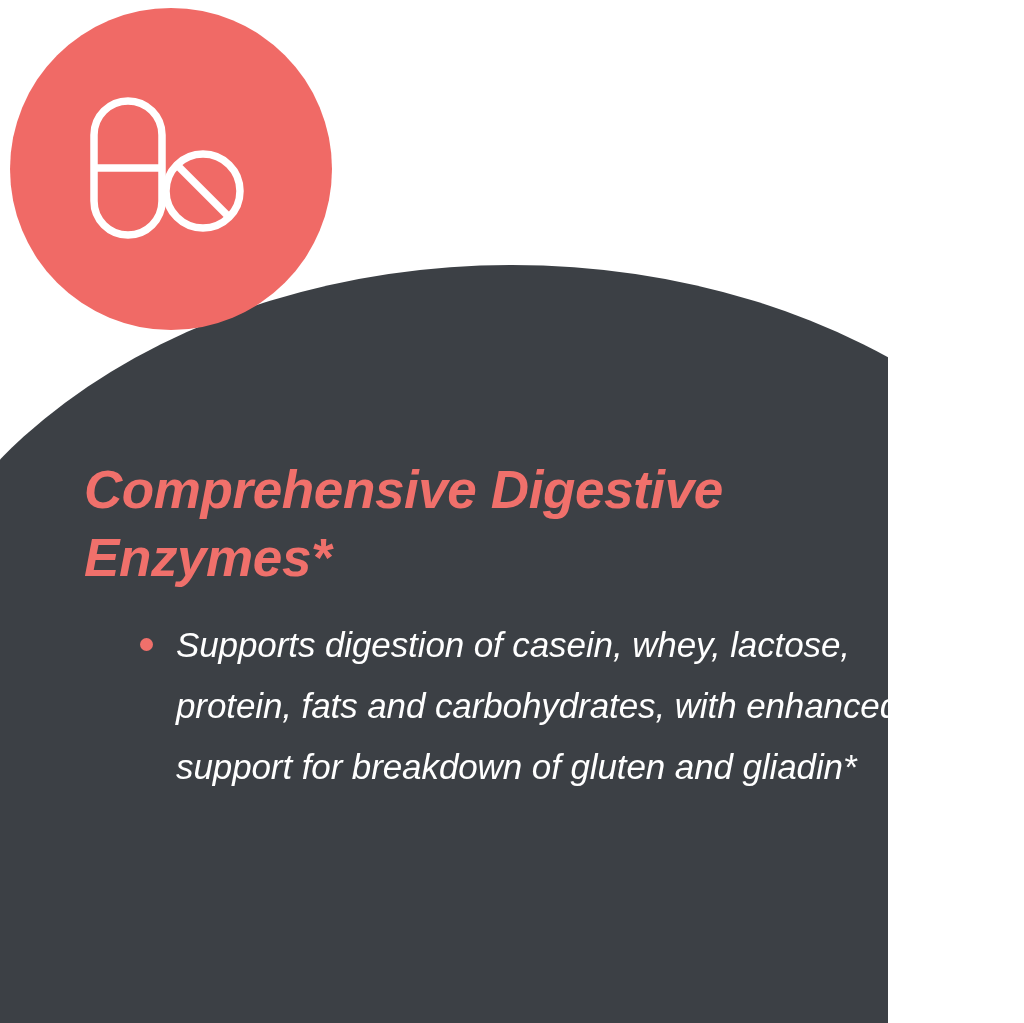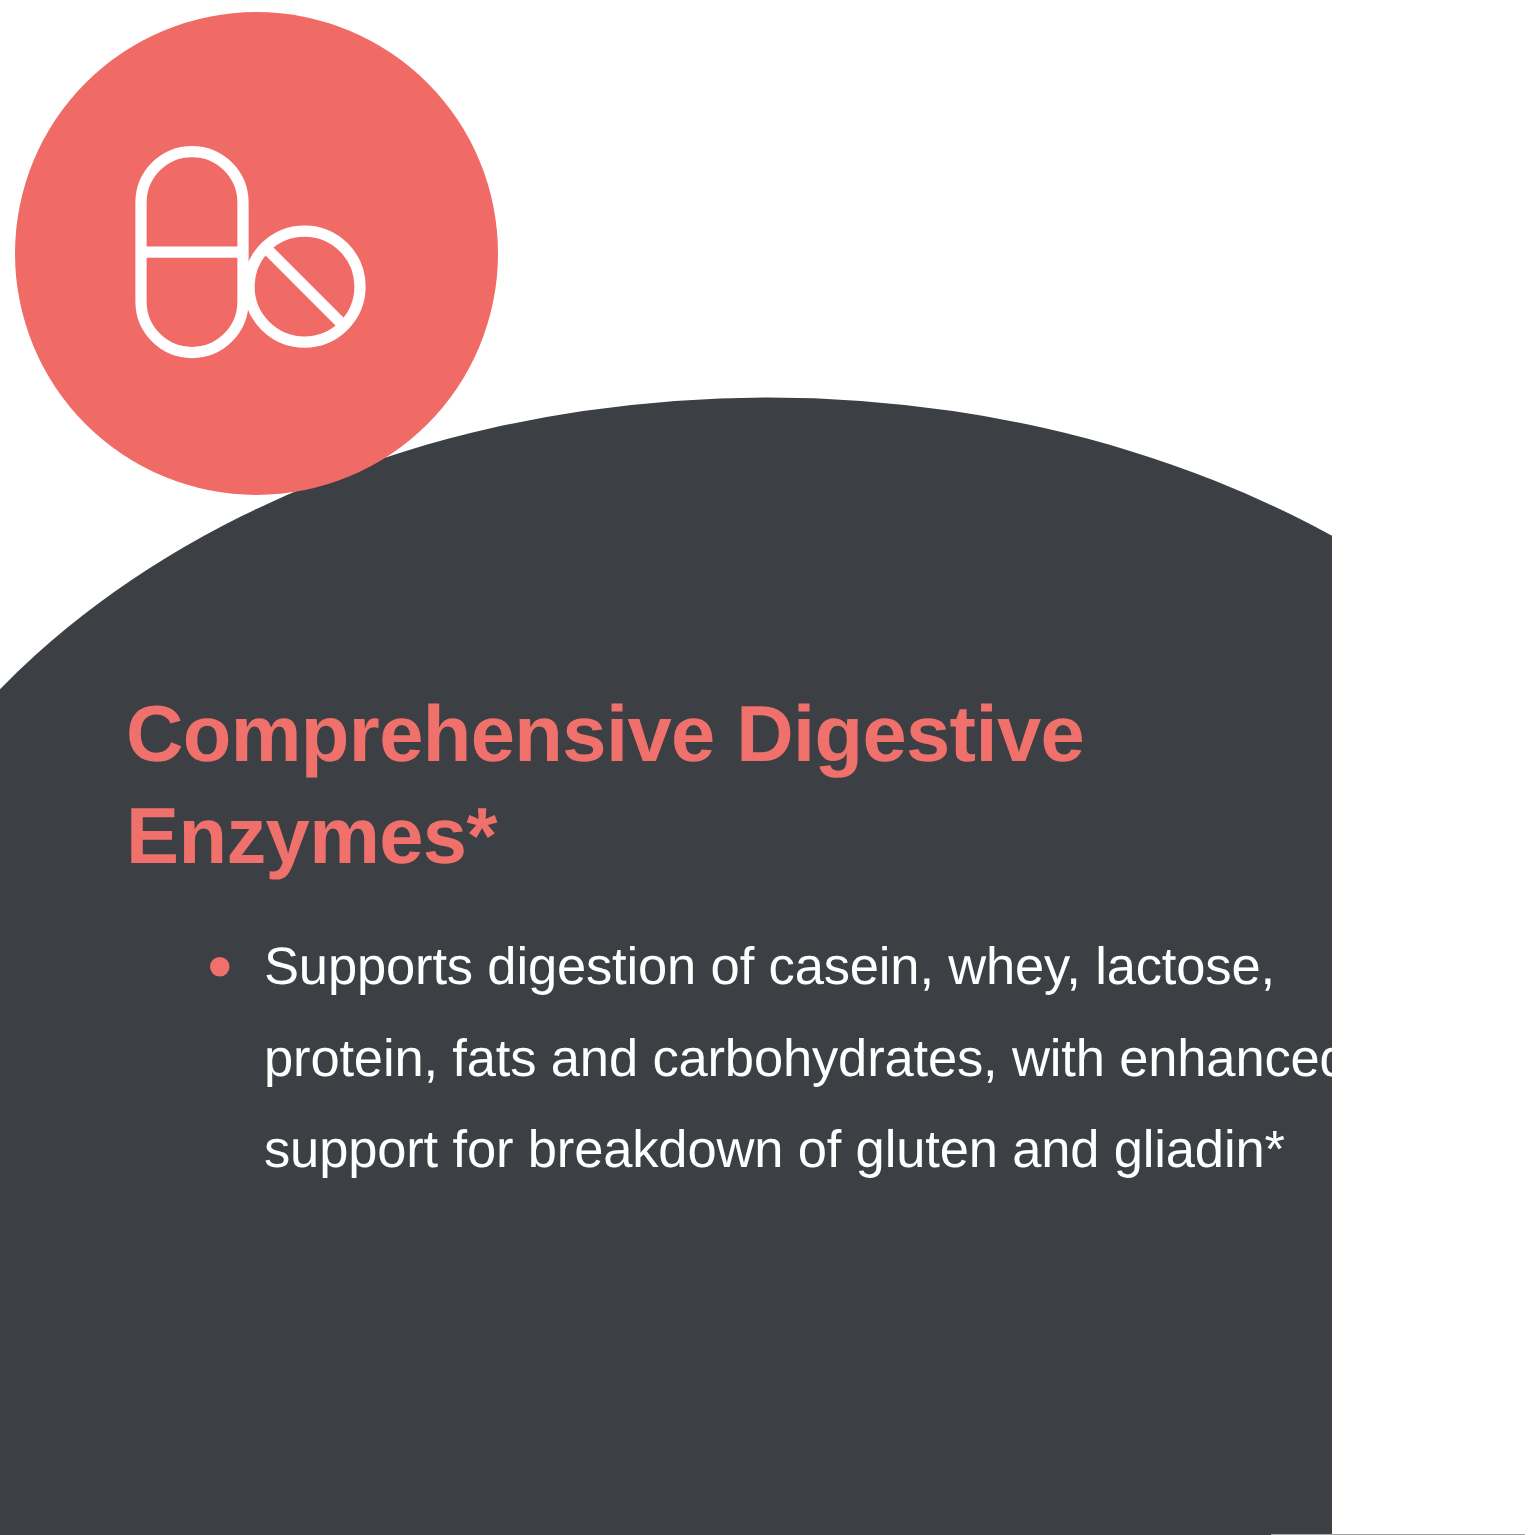--- a/index.html
+++ b/index.html
@@ -13,20 +13,21 @@
     font-family: "Liberation Sans", sans-serif;
     overflow: hidden;
   }
 
   #card {
     position: relative;
     width: 888px;
     height: 1023px;
     background: #ffffff;
     overflow: hidden;
+    font-style: italic;
   }
 
   
   #dark-panel {
     position: absolute;
     left: -120px;
     top: 265px;
     width: 1264px;
     height: 758px;
     background: #3c4045;

